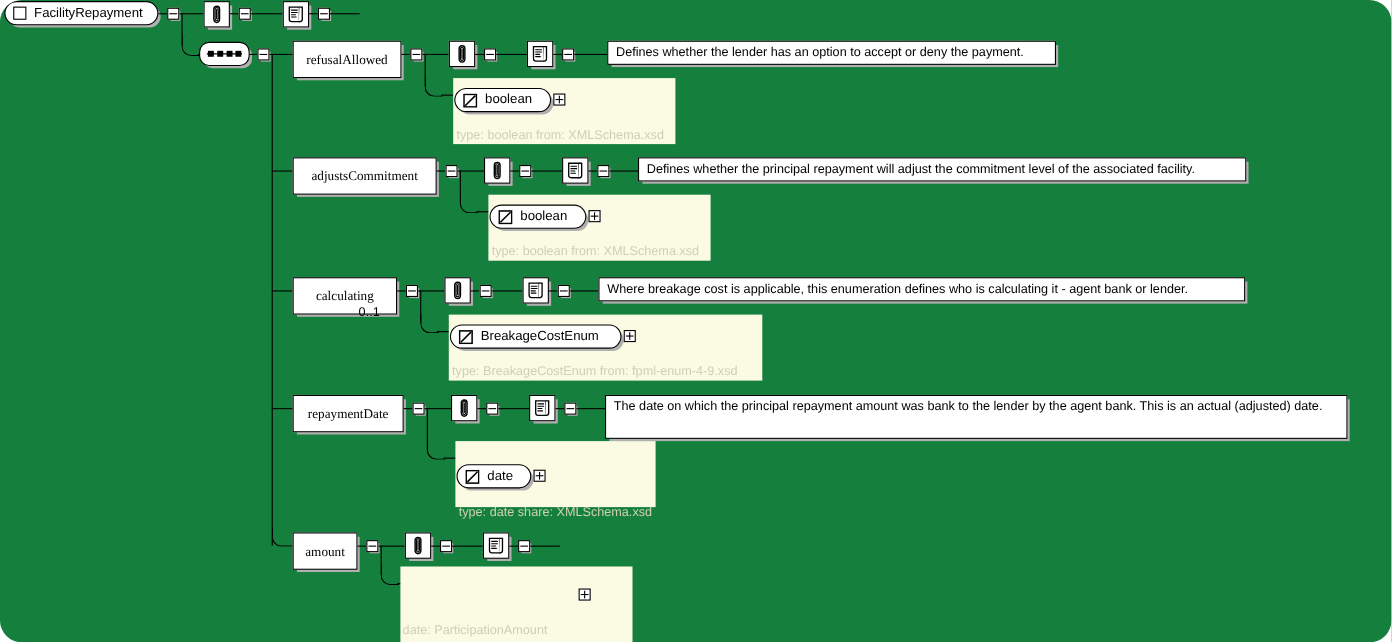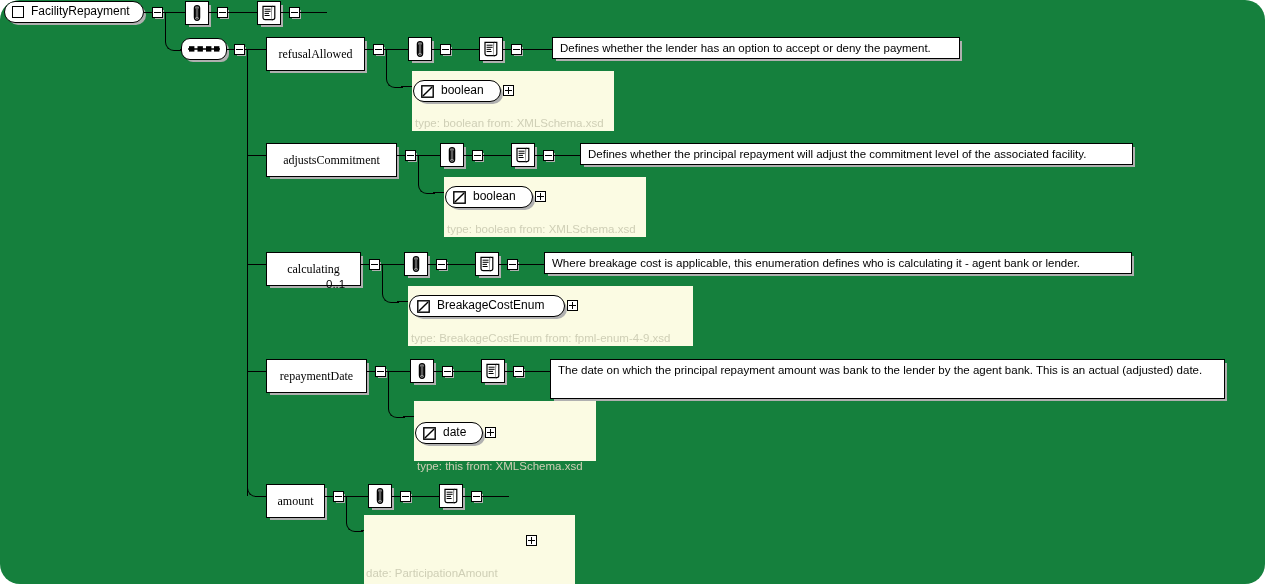--- a/index.html
+++ b/index.html
@@ -388,21 +388,21 @@
   <div class="oct" style="left:415px;top:422px;width:68px;">
     <span class="slashglyph">
       <svg width="13" height="13" viewBox="0 0 13 13">
           <rect x="0.8" y="0.8" width="11.4" height="11.4" fill="#fff" stroke="#000" stroke-width="1.4"></rect>
           <path d="M1.9 11.1 11.1 1.9" stroke="#000" stroke-width="1.4"></path>
         </svg>
     </span>
     <span class="lbl">date</span>
   </div>
   <div class="expander plus flat" style="left:485px;top:427px;"></div>
-  <div class="typecaption" style="left:417px;top:460px;">type: this from: XMLSchema.xsd</div>
+  <div class="typecaption" style="left:417px;top:460px;">type: date share: XMLSchema.xsd</div>
 
   <div class="elbow" style="left:247px;top:480px;width:20px;height:16px;"></div>
   <div class="nodebox elem" style="left:266px;top:484px;width:59px;">
     <span>amount</span>
   </div>
   <div class="hline" style="left:325px;top:496px;width:8px;"></div>
   <div class="expander" style="left:333px;top:491px;"></div>
   <div class="hline" style="left:344px;top:496px;width:24px;"></div>
   <div class="vline" style="left:346px;top:496px;height:27px;"></div>
   <div class="elbow" style="left:346px;top:514px;width:16px;height:17px;"></div>

